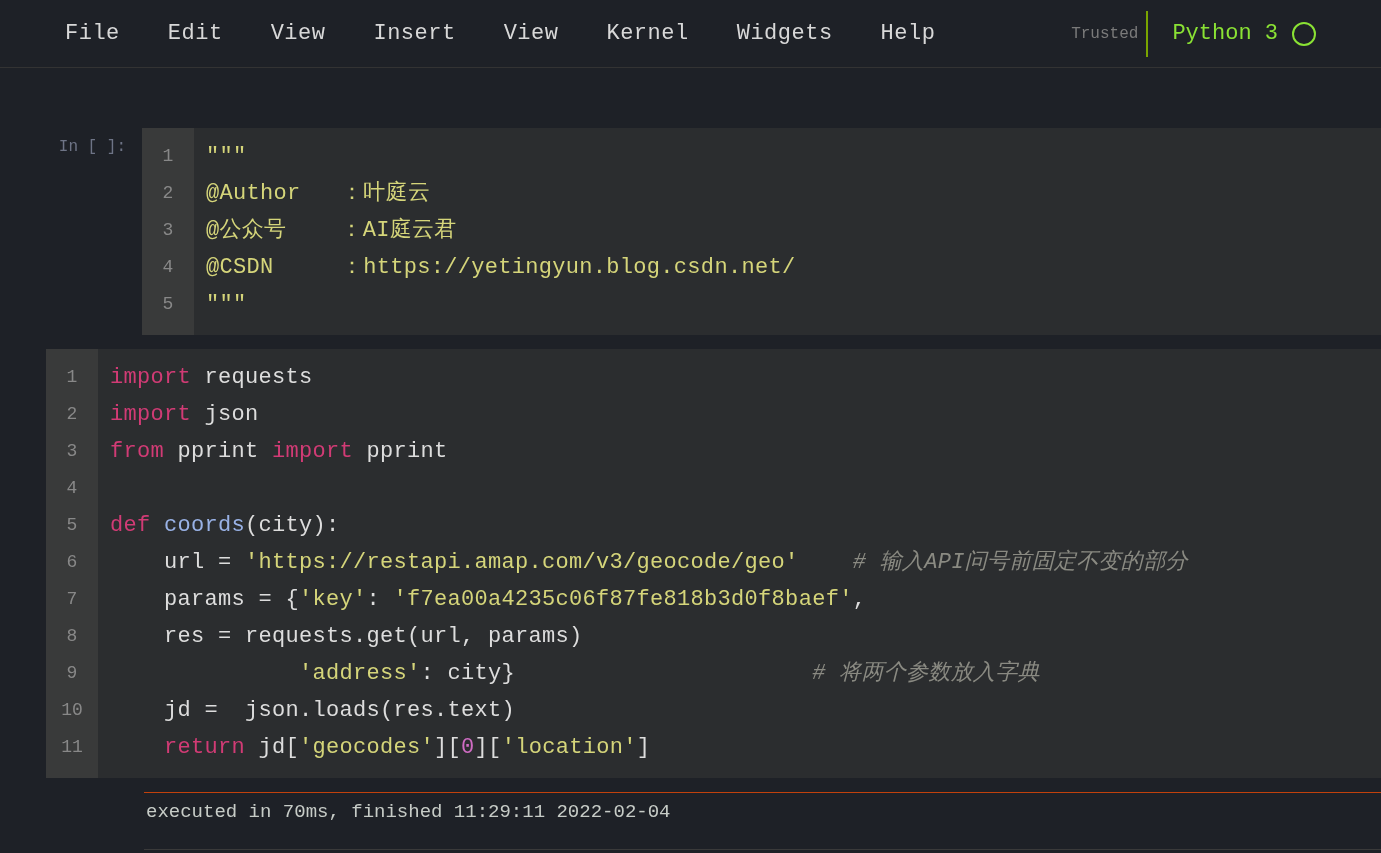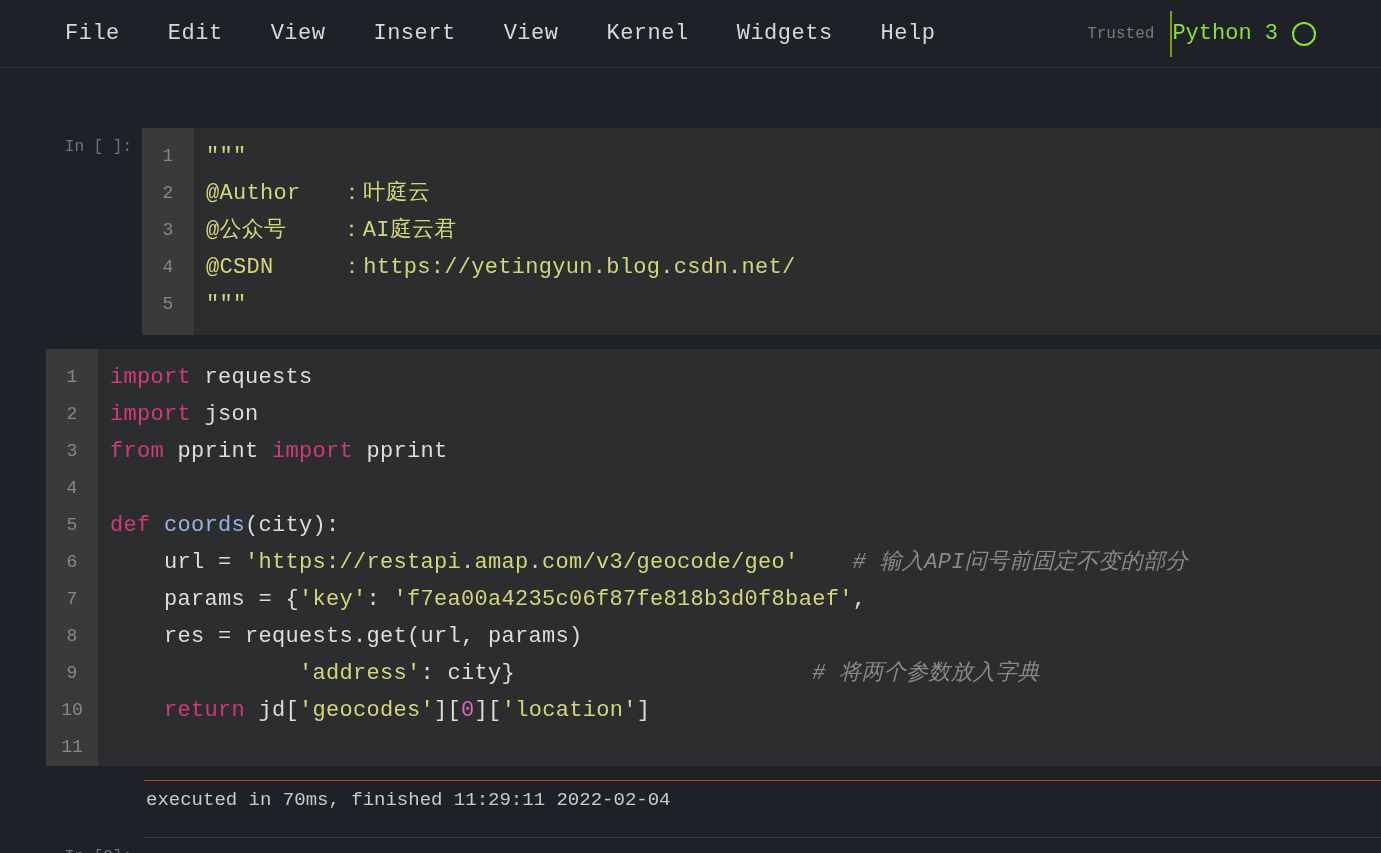--- a/index.html
+++ b/index.html
@@ -16,39 +16,39 @@
       display: flex;
       align-items: center;
       height: 68px;
       padding: 0 65px 0 65px;
       border-bottom: 1px solid #333;
       background: #1e2127;
     }
     .menu-items { display: flex; gap: 48px; }
     .menu-item { color: #d8d8d8; font-size: 22px; cursor: pointer; letter-spacing: 0.5px; }
     .spacer { flex: 1; }
-    .trusted { color: #7a7a7a; font-size: 16px; margin-right: 16px; }
+    .trusted { color: #7a7a7a; font-size: 16px; margin-right: 8px; }
     .kernel-wrap {
       display: flex; align-items: center;
       border-left: 2px solid #7aa500;
-      height: 46px;
+      padding-left: 24px; height: 46px;
     }
     .kernel-label { color: #8ae234; font-size: 22px; margin-right: 14px; }
     .kernel-indicator { width: 24px; height: 24px; border-radius: 50%; border: 2px solid #8ae234; display: inline-block; }
 
     .notebook { padding-top: 60px; }
 
     .cell { display: flex; margin: 0 0 14px 46px; }
     .prompt {
       width: 96px; flex: 0 0 96px;
       text-align: right;
       color: #6e7486;
       font-size: 16px;
       padding-top: 10px;
-      padding-right: 10px;
+      padding-right: 16px;
     }
     .gutter {
       width: 52px; flex: 0 0 52px;
       background: #393a3a;
       color: #888;
       text-align: center;
       padding-top: 10px;
     }
     .line-no { height: 37px; line-height: 37px; font-size: 18px; }
     .code-area {
@@ -135,20 +135,21 @@
       <div class="code-area">
         <div class="code-line"><span class="ct-kw">import</span><span class="ct-id"> requests</span></div>
         <div class="code-line"><span class="ct-kw">import</span><span class="ct-id"> json</span></div>
         <div class="code-line"><span class="ct-kw">from</span><span class="ct-id"> pprint </span><span class="ct-kw">import</span><span class="ct-id"> pprint</span></div>
         <div class="code-line">&nbsp;</div>
         <div class="code-line"><span class="ct-kw">def</span><span class="ct-id"> </span><span class="ct-fn">coords</span><span class="ct-id">(city):</span></div>
         <div class="code-line"><span class="ct-id">    url = </span><span class="ct-str">'https://restapi.amap.com/v3/geocode/geo'</span><span class="ct-id">    </span><span class="ct-cmt"># 输入API问号前固定不变的部分</span></div>
         <div class="code-line"><span class="ct-id">    params = {</span><span class="ct-str">'key'</span><span class="ct-id">: </span><span class="ct-str">'f7ea00a4235c06f87fe818b3d0f8baef'</span><span class="ct-id">,</span></div>
         <div class="code-line"><span class="ct-id">    res = requests.get(url, params)</span></div>
         <div class="code-line"><span class="ct-id">              </span><span class="ct-str">'address'</span><span class="ct-id">: city}</span><span class="ct-id">                      </span><span class="ct-cmt"># 将两个参数放入字典</span></div>
+        <div class="code-line"><span class="ct-id">    jd =  json.loads(res.text)</span></div>
         <div class="code-line"><span class="ct-id">    </span><span class="ct-kw">return</span><span class="ct-id"> jd[</span><span class="ct-str">'geocodes'</span><span class="ct-id">][</span><span class="ct-num">0</span><span class="ct-id">][</span><span class="ct-str">'location'</span><span class="ct-id">]</span></div>
       </div>
     </div>
     <div class="exec-bar">executed in 70ms, finished 11:29:11 2022-02-04</div>
     <div class="cell">
       <div class="prompt">In [2]:</div>
     </div>
   </div>
 
 </body></html>

